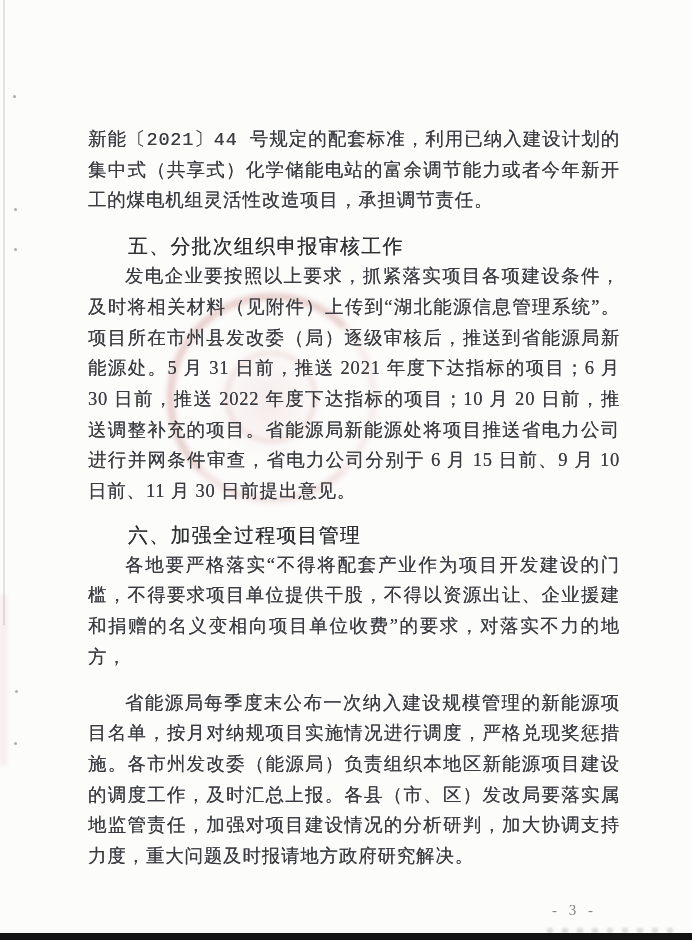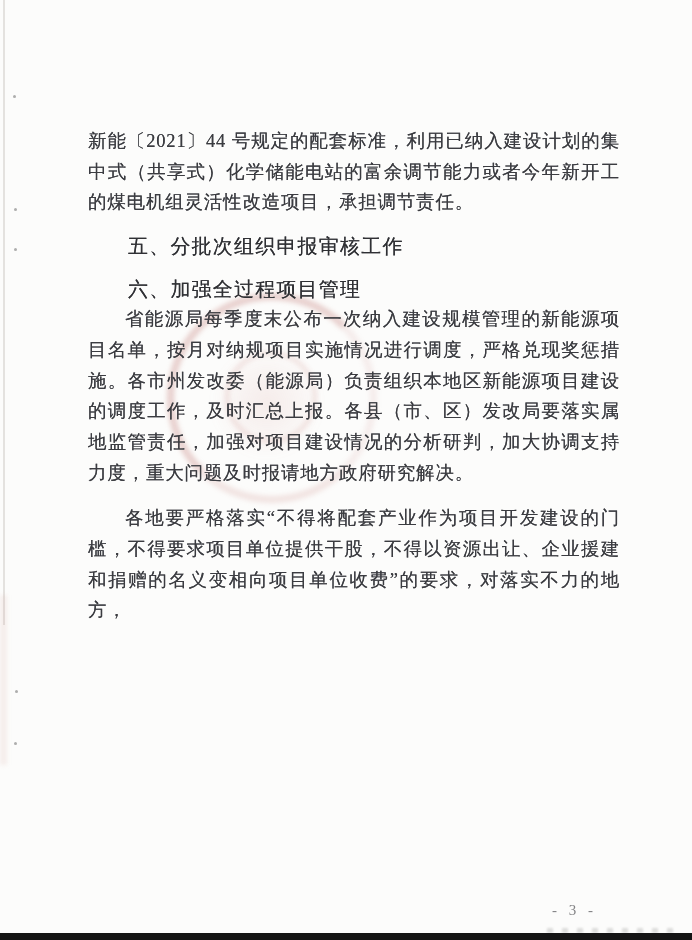--- a/index.html
+++ b/index.html
@@ -52,20 +52,21 @@
     letter-spacing: 0.8px;
     text-align: justify;
     text-shadow: 0 0 0.6px rgba(59,60,65,0.85);
   }
   .content p {
     margin: 0;
     text-indent: 2em;
   }
   .content p.continuation {
     text-indent: 0;
+    font-family: Liberation Mono, monospace;
   }
   .content p + p {
     margin-top: 15px;
   }
   .content h2 {
     margin: 13px 0 0 0;
     font-family: "Liberation Sans", "DejaVu Sans", sans-serif;
     font-weight: normal;
     font-size: 20px;
     line-height: 30px;
@@ -164,26 +165,27 @@
     <div class="ring-outer"></div>
     <div class="ring-inner"></div>
     <div class="smudge"></div>
   </div>
 
   <div class="content">
     <p class="continuation">新能〔2021〕44 号规定的配套标准，利用已纳入建设计划的集中式（共享式）化学储能电站的富余调节能力或者今年新开工的煤电机组灵活性改造项目，承担调节责任。</p>
 
     <h2>五、分批次组织申报审核工作</h2>
 
+    <p>发电企业要按照以上要求，抓紧落实项目各项建设条件，及时将相关材料（见附件）上传到“湖北能源信息管理系统”。项目所在市州县发改委（局）逐级审核后，推送到省能源局新能源处。5 月 31 日前，推送 2021 年度下达指标的项目；6 月 30 日前，推送 2022 年度下达指标的项目；10 月 20 日前，推送调整补充的项目。省能源局新能源处将项目推送省电力公司进行并网条件审查，省电力公司分别于 6 月 15 日前、9 月 10 日前、11 月 30 日前提出意见。</p>
 
     <h2 class="second">六、加强全过程项目管理</h2>
 
+    <p>各地要严格落实“不得将配套产业作为项目开发建设的门槛，不得要求项目单位提供干股，不得以资源出让、企业援建和捐赠的名义变相向项目单位收费”的要求，对落实不力的地方，</p>
+
     <p>省能源局每季度末公布一次纳入建设规模管理的新能源项目名单，按月对纳规项目实施情况进行调度，严格兑现奖惩措施。各市州发改委（能源局）负责组织本地区新能源项目建设的调度工作，及时汇总上报。各县（市、区）发改局要落实属地监管责任，加强对项目建设情况的分析研判，加大协调支持力度，重大问题及时报请地方政府研究解决。</p>
-
-    <p>各地要严格落实“不得将配套产业作为项目开发建设的门槛，不得要求项目单位提供干股，不得以资源出让、企业援建和捐赠的名义变相向项目单位收费”的要求，对落实不力的地方，</p>
   </div>
 
   <div class="page-number">- 3 -</div>
 
   <div class="bar-noise"></div>
   <div class="bottom-bar"></div>
 
 </div>
 
 </body></html>

